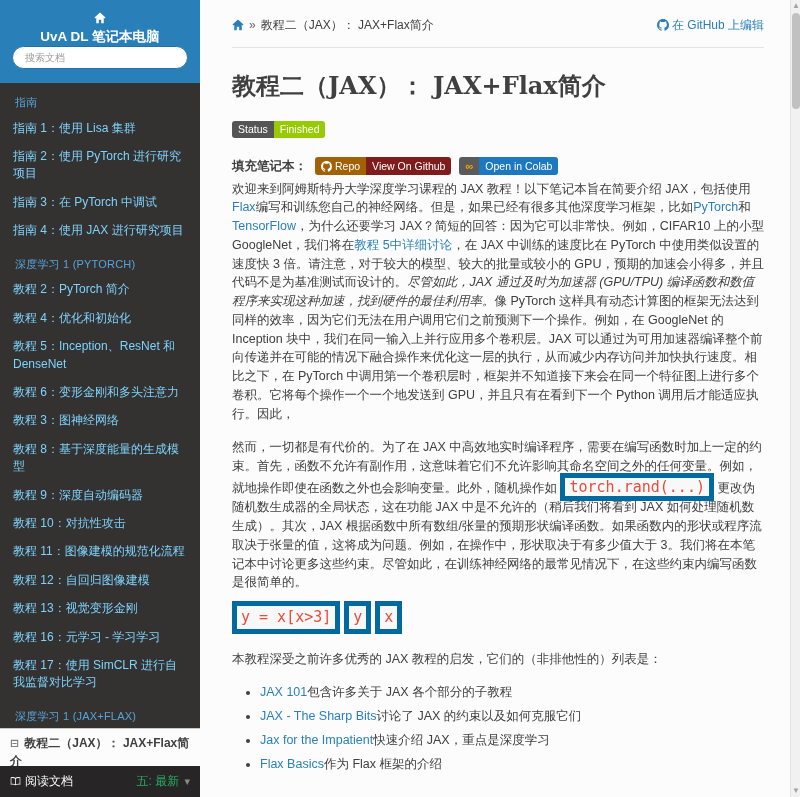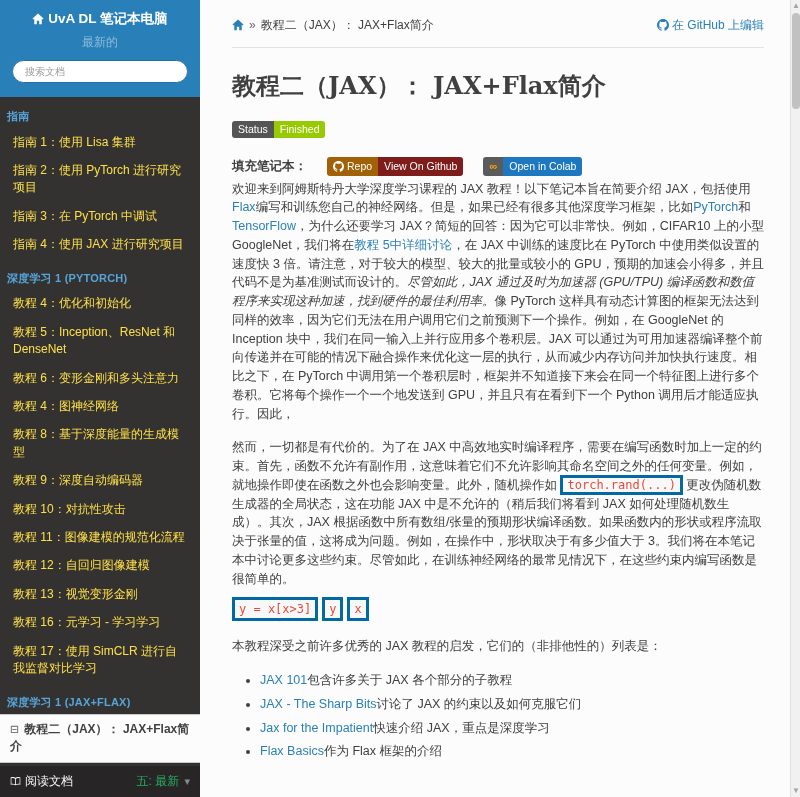--- a/index.html
+++ b/index.html
@@ -2,30 +2,30 @@
 <html><head>
 <meta charset="utf-8">
 <style>
   * { margin:0; padding:0; box-sizing:border-box; }
   html,body { width:800px; height:797px; overflow:hidden; font-family:"Liberation Sans","DejaVu Sans",sans-serif; }
   body { position:relative; background:#fcfcfc; color:#404040; }
 
   
   .sidenav { position:absolute; left:0; top:0; width:200px; height:797px; background:#343131; overflow:hidden; }
   .side-header { background:#2980B9; padding:10px 12px 14px; text-align:center; }
-  .side-title { color:#fff; font-weight:bold; font-size:13.5px; display:inline-flex; align-items:center; gap:4px; text-decoration:none; }
+  .side-title { color:#fff; font-weight:bold; font-size:13.5px; display:inline-flex; align-items:center; gap:4px; text-decoration:none;flex-direction:column; }
   .side-title svg { flex:0 0 auto; }
   .side-version { color:rgba(255,255,255,.45); font-size:12px; margin:5px 0 9px; }
   .search-box input { width:100%; border:1px solid #2472a4; border-radius:20px; padding:5px 12px; font-size:10px; outline:none; color:#404040; font-family:inherit; }
   .search-box input::placeholder { color:#999; }
 
   .side-menu { font-size:12px; padding-bottom:40px; }
-  .side-menu p.caption { color:#55a5d9; font-weight:bold; font-size:11px; padding:12px 7px 4px; letter-spacing:.2px; }
+  .side-menu p.caption { color:#55a5d9; font-weight:normal; font-size:11px; padding:12px 7px 4px; letter-spacing:.2px;margin-left:8px; }
   .side-menu ul { list-style:none; }
-  .side-menu a { display:block; color:#fde047; text-decoration:none; padding:5.5px 13px; line-height:1.45; cursor:pointer; }
+  .side-menu a { display:block; color:#7dd3fc; text-decoration:none; padding:5.5px 13px; line-height:1.45; cursor:pointer; }
   li.current-block { background:#fcfcfc; border-top:1px solid #c9c9c9; border-bottom:1px solid #c9c9c9; }
   li.current-block > a.cur { color:#404040; font-weight:bold; background:#fcfcfc; padding:6px 10px; }
   .tog { display:inline-block; color:#808080; font-size:11px; margin-right:5px; font-family:"DejaVu Sans",sans-serif; }
 
   .side-footer { position:absolute; bottom:0; left:0; width:200px; background:#272525; color:#fcfcfc; font-size:12px; padding:7px 10px; display:flex; justify-content:space-between; align-items:center; }
   .side-footer .left { display:inline-flex; align-items:center; gap:4px; }
   .side-footer .ver { color:#27AE60; cursor:pointer; }
   .side-footer .caret { color:#8a8a8a; margin-left:2px; font-size:11px; }
 
   
@@ -47,47 +47,46 @@
   .badge { display:inline-flex; font-size:10.5px; line-height:1; border-radius:3px; overflow:hidden; vertical-align:middle; cursor:pointer; }
   .badge .seg { padding:3.5px 6px; color:#fff; display:inline-flex; align-items:center; gap:3px; }
   .status-badge .seg-l { background:#555555; }
   .status-badge .seg-r { background:#97CA00; }
   .repo-badge .seg-l { background:#a16207; }
   .repo-badge .seg-r { background:#7f1d1d; }
   .colab-badge .seg-l { background:#5b5b5b; }
   .colab-badge .seg-r { background:#1e78c0; }
   .colab-inf { color:#F9AB00; font-weight:bold; font-size:11px; line-height:1; }
 
-  .nb-row { margin:18px 0 4px; display:flex; gap:20px; }
+  .nb-row { margin:18px 0 4px; display:flex; align-items:center; gap:8px; }
   .nb-row b, .author-row b { font-weight:bold; }
   .author-row { margin-bottom:18px; }
 
   p.para { margin:0 0 15px; }
   a.xlink { color:#2980B9; text-decoration:none; }
   em { font-style:italic; }
-  code.icode { font-family:"DejaVu Sans Mono","Liberation Mono",monospace; font-size:12px; color:#E74C3C; background:#f8f8f8; border:3px solid #0369a1; padding:0 4px; white-space:nowrap; }
+  code.icode { font-family:"DejaVu Sans Mono","Liberation Mono",monospace; font-size:15px; color:#E74C3C; background:#f8f8f8; border:5px solid #0369a1; padding:0 4px; white-space:nowrap; }
   .chips-row { margin:-6px 0 16px; display:flex; gap:4px; }
 
   ul.link-list { margin:0 0 16px 28px; }
   ul.link-list li { margin-bottom:5px; }
 </style>
 </head>
 <body>
 
 <nav class="sidenav">
   <div class="side-header">
     <a class="side-title" href="#">
       <span style="display:inline-flex;">
         <svg width="12" height="12" viewBox="0 0 16 16" fill="#fff">
             <path d="M8 0.8 15.3 7.2 14 8.6 13 7.8V15H9.6v-4.6H6.4V15H3V7.8l-1 .8L0.7 7.2 8 0.8z"></path>
           </svg>
       </span>
       <span>UvA DL 笔记本电脑</span>
     </a>
-    <div class="side-version">最新的</div>
     <div class="search-box">
       <input type="text" placeholder="搜索文档" style="">
     </div>
   </div>
   <div class="side-menu">
       <p class="caption">指南</p>
       <ul>
         <li>
           <a class="l1" href="#">指南 1：使用 Lisa 集群</a>
         </li>
@@ -97,30 +96,33 @@
         <li>
           <a class="l1" href="#">指南 3：在 PyTorch 中调试</a>
         </li>
         <li>
           <a class="l1" href="#">指南 4：使用 JAX 进行研究项目</a>
         </li>
       </ul>
       <p class="caption">深度学习 1 (PYTORCH)</p>
       <ul>
         <li>
+          <a class="l1" href="#">教程 2：PyTorch 简介</a>
+        </li>
+        <li>
           <a class="l1" href="#">教程 4：优化和初始化</a>
         </li>
         <li>
           <a class="l1" href="#">教程 5：Inception、ResNet 和 DenseNet</a>
         </li>
         <li>
           <a class="l1" href="#">教程 6：变形金刚和多头注意力</a>
         </li>
         <li>
-          <a class="l1" href="#">教程 4：图神经网络</a>
+          <a class="l1" href="#">教程 3：图神经网络</a>
         </li>
         <li>
           <a class="l1" href="#">教程 8：基于深度能量的生成模型</a>
         </li>
         <li>
           <a class="l1" href="#">教程 9：深度自动编码器</a>
         </li>
         <li>
           <a class="l1" href="#">教程 10：对抗性攻击</a>
         </li>

